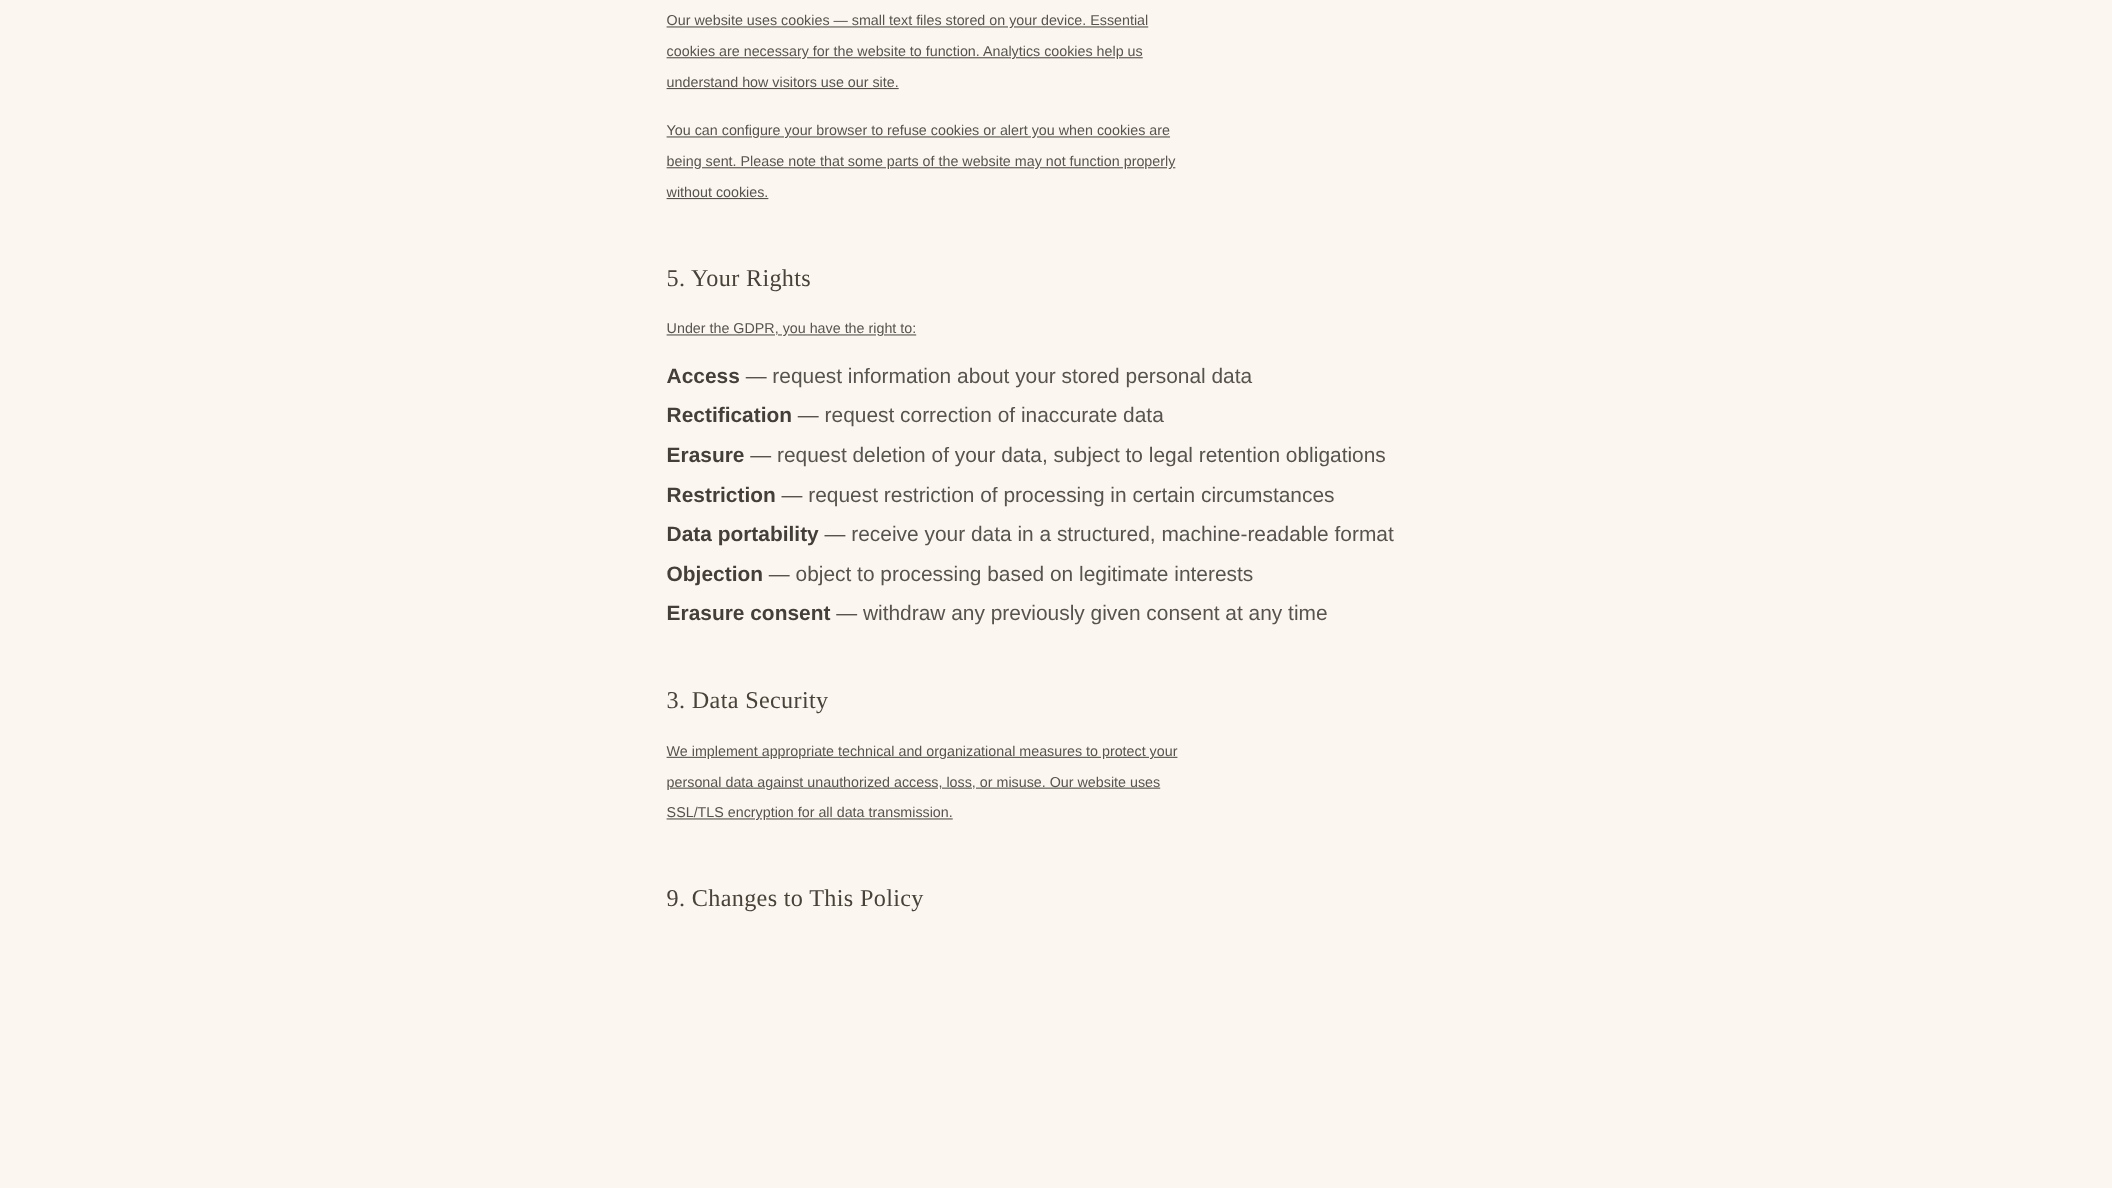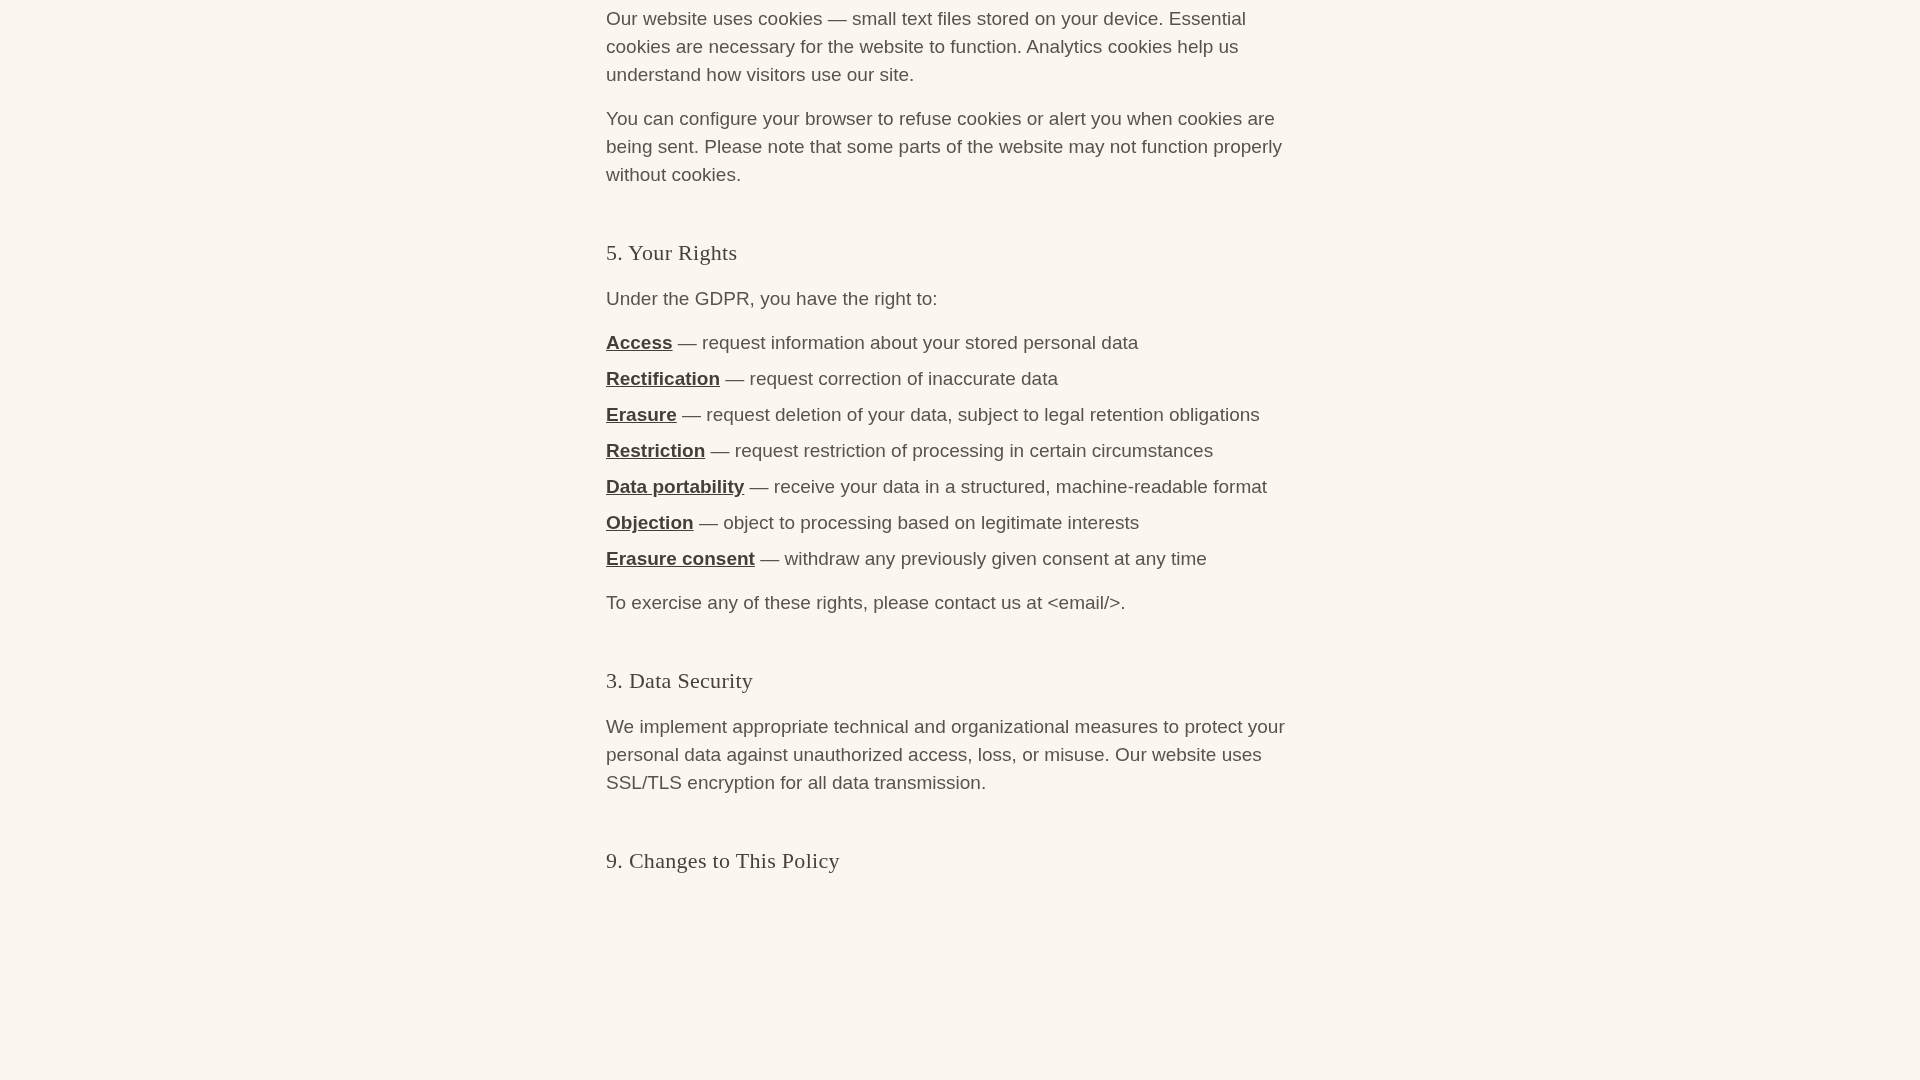--- a/index.html
+++ b/index.html
@@ -17,24 +17,25 @@
   }
   .content {
     position: absolute;
     left: 606px;
     top: 0;
     width: 760px;
     padding-top: 5px;
   }
   .body-text {
     margin: 0 0 16px 0;
-    font-size: 19px;
+    font-size: 13px;
     line-height: 28px;
     color: #57534E;
     white-space: pre-line;
+    text-decoration: underline;
   }
   .section-heading {
     margin: 46px 0 14px 0;
     font-family: "Liberation Serif", serif;
     font-weight: 400;
     font-size: 22px;
     line-height: 36px;
     letter-spacing: 0.3px;
     color: #49423A;
   }
@@ -43,21 +44,20 @@
   }
   .right-item {
     margin: 0 0 8px 0;
     font-size: 19px;
     line-height: 28px;
     color: #57534E;
   }
   .right-term {
     font-weight: 700;
     color: #443F39;
-    text-decoration: underline;
   }
 </style>
 </head>
 <body>
 
 <div class="page">
   <article class="content">
 
     <p class="body-text">Our website uses cookies — small text files stored on your device. Essential
 cookies are necessary for the website to function. Analytics cookies help us
@@ -95,21 +95,20 @@
       <p class="right-item">
         <strong class="right-term">Objection</strong>
         <span class="right-desc">— object to processing based on legitimate interests</span>
       </p>
       <p class="right-item">
         <strong class="right-term">Erasure consent</strong>
         <span class="right-desc">— withdraw any previously given consent at any time</span>
       </p>
     </div>
 
-    <p class="body-text">To exercise any of these rights, please contact us at &lt;email/&gt;.</p>
 
     <h2 class="section-heading">3. Data Security</h2>
 
     <p class="body-text">We implement appropriate technical and organizational measures to protect your
 personal data against unauthorized access, loss, or misuse. Our website uses
 SSL/TLS encryption for all data transmission.</p>
 
 
 
     <h2 class="section-heading">9. Changes to This Policy</h2>

